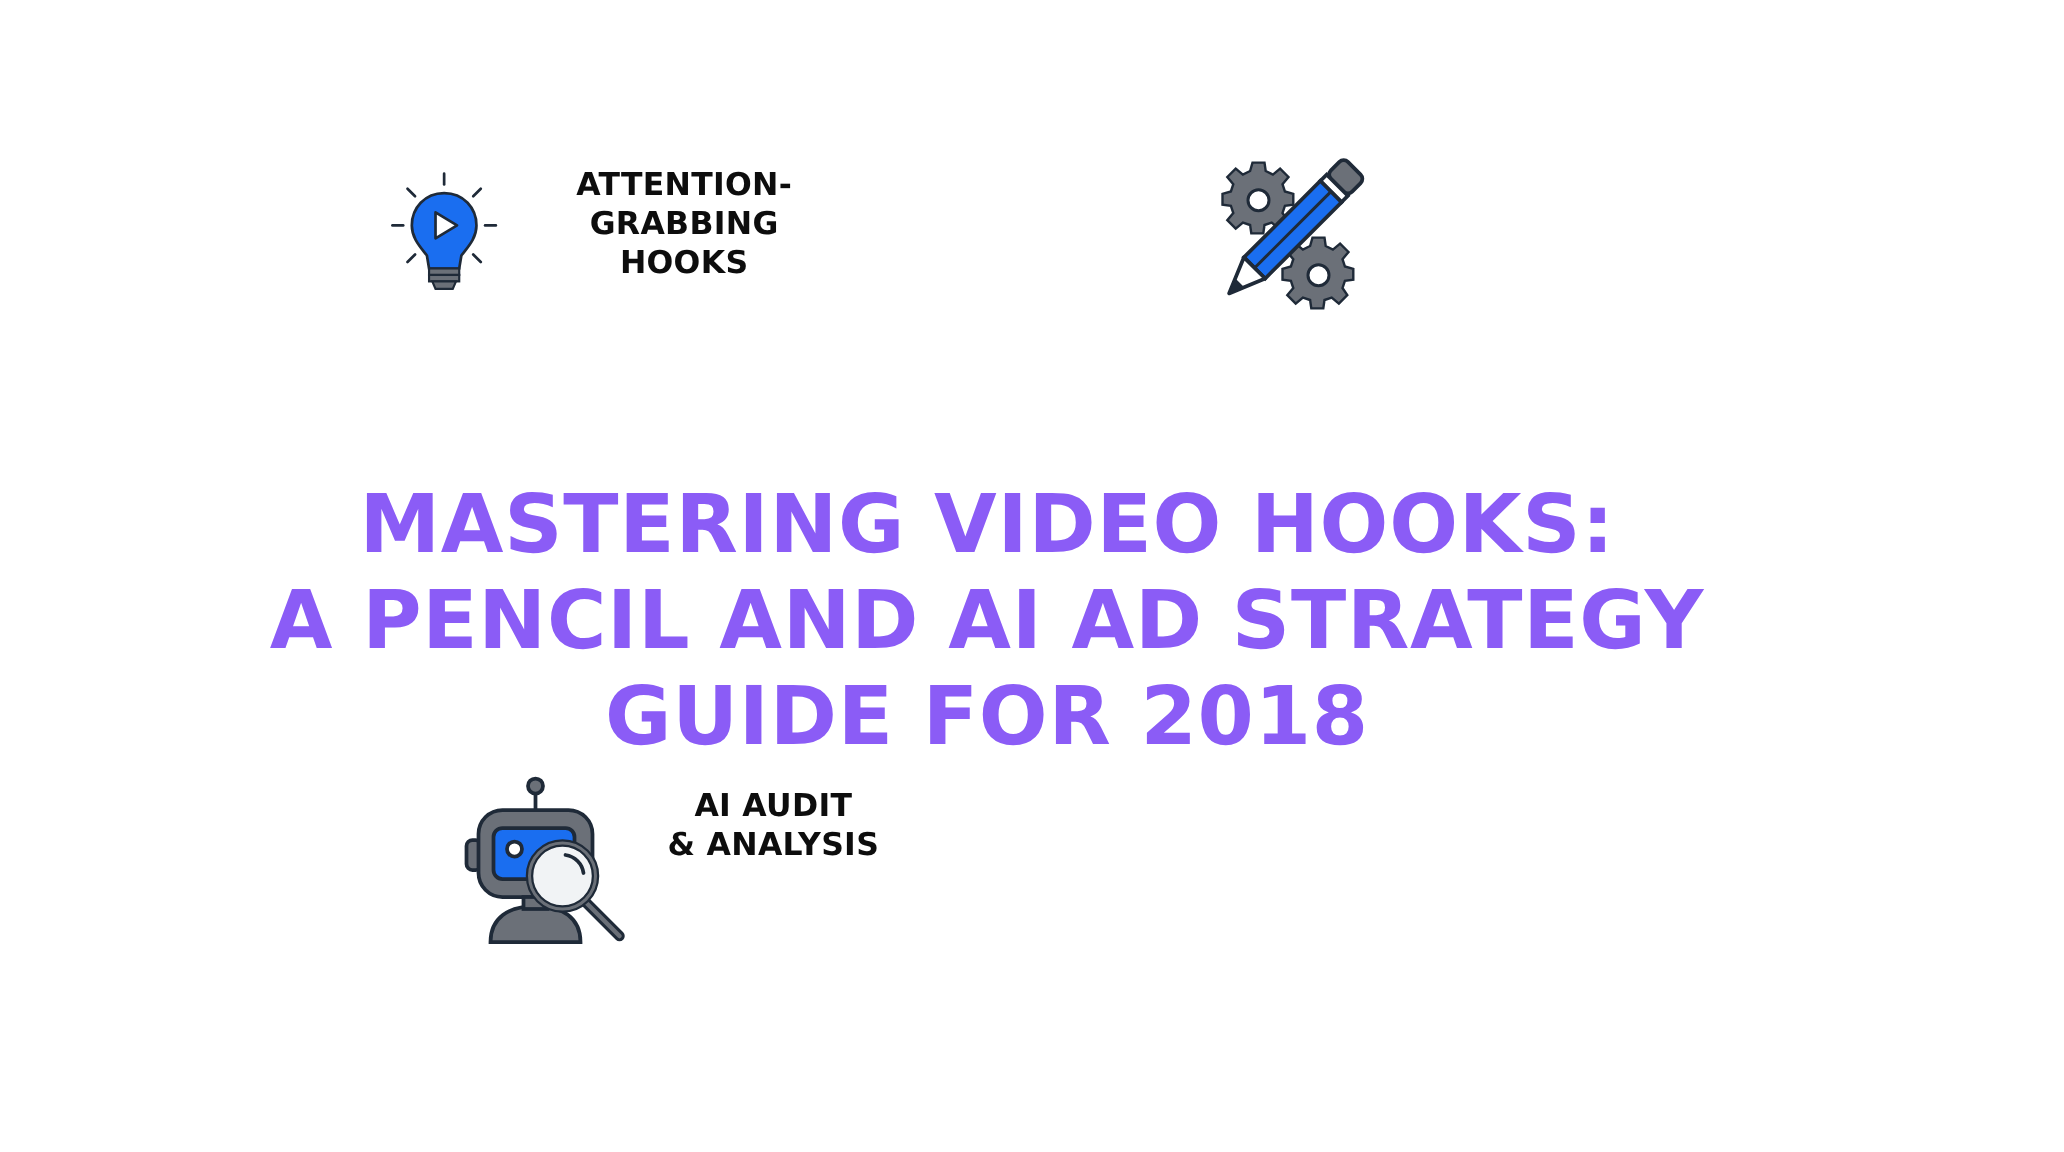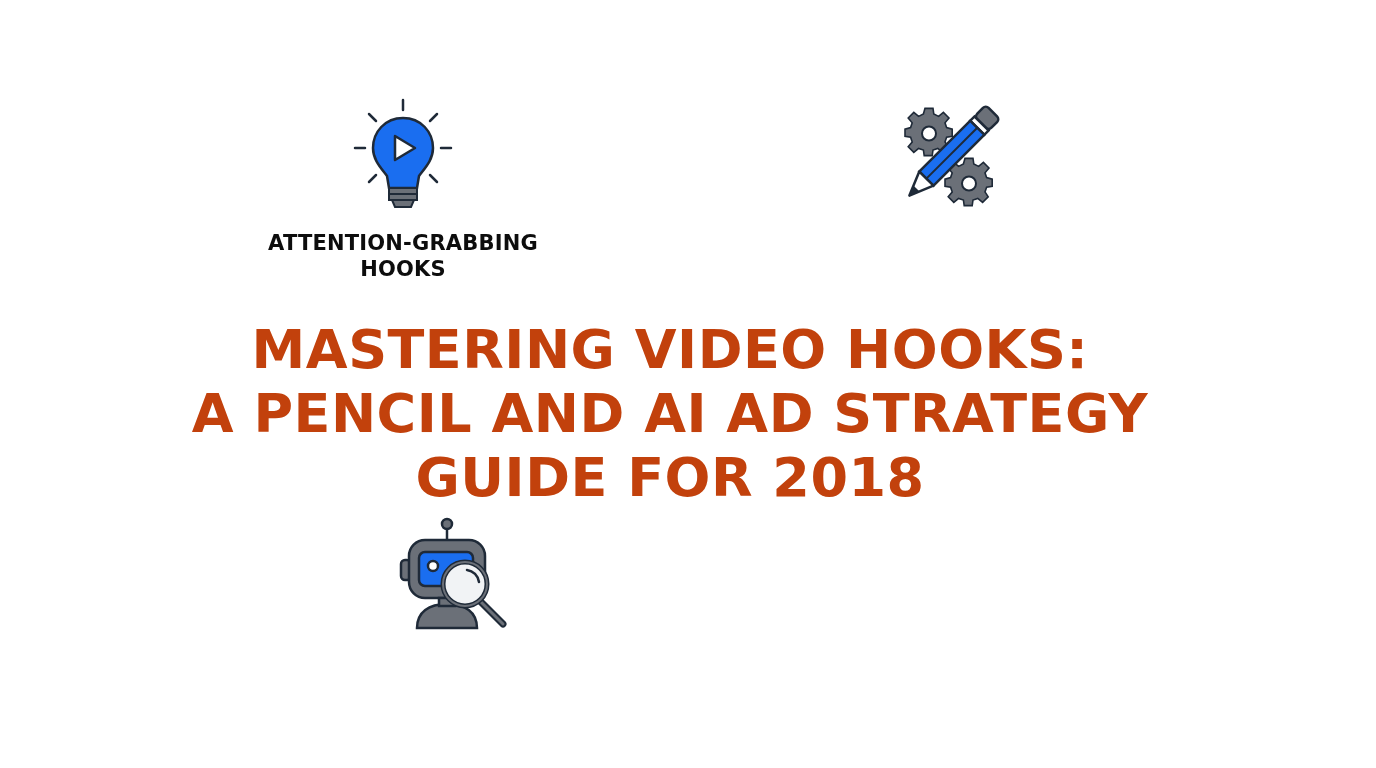--- a/index.html
+++ b/index.html
@@ -5,22 +5,23 @@
     html, body {
       margin: 0; padding: 0;
       width: 1376px; height: 768px;
       background: #ffffff;
       overflow: hidden;
       font-family: "DejaVu Sans", "Liberation Sans", sans-serif;
     }
     .canvas { position: relative; width: 1376px; height: 768px; }
     .feature {
       position: absolute;
-      display: flex; flex-direction: column; align-items: center;
+      display: flex; flex-direction: row; align-items: flex-start;
       text-align: center;
+      gap: 20px;
     }
     .feature .icon { width: 120px; height: 120px; }
     .feature .label {
       font-weight: bold;
       font-size: 21px;
       line-height: 26px;
       color: #0d0d0d;
       letter-spacing: 0.2px;
       white-space: pre-line;
     }
@@ -31,23 +32,22 @@
     #f-hooks .label, #f-strategy .label { margin-top: 14px; }
     #f-audit .label, #f-audience .label { margin-top: 8px; }
 
     .title {
       position: absolute;
       left: 0; top: 318px; width: 1316px;
       text-align: center;
       font-weight: bold;
       font-size: 54px;
       line-height: 64px;
-      color: #c2410c;
+      color: #8b5cf6;
       letter-spacing: 0.5px;
-      padding-left: 12px;
     }
     .title div { white-space: nowrap; }
   </style>
 </head>
 <body>
 
 <div class="canvas">
 
   <div class="feature" id="f-hooks">
     <svg class="icon" viewBox="0 0 120 120">
@@ -113,16 +113,18 @@
         <circle cx="38" cy="50" r="5" fill="#ffffff"></circle>
         <path d="M22 112 C22 96 34 88 52 88 C70 88 82 96 82 112 Z" fill="#6b7078"></path>
         <rect x="44" y="82" width="16" height="8" fill="#6b7078"></rect>
         <line x1="84" y1="84" x2="108" y2="108" stroke-width="7" stroke-linecap="round"></line>
         <line x1="84" y1="84" x2="108" y2="108" stroke="#6b7078" stroke-width="3" stroke-linecap="round"></line>
         <circle cx="70" cy="68" r="22" fill="#f1f3f5" stroke-width="5"></circle>
         <circle cx="70" cy="68" r="22" fill="none" stroke="#6b7078" stroke-width="2"></circle>
       </g>
       <path d="M72 54 A14 14 0 0 1 84 66" fill="none" stroke="#1f2a38" stroke-width="2.5" stroke-linecap="round"></path>
     </svg>
+    <div class="label">AI AUDIT
+&amp; ANALYSIS</div>
   </div>
 
 
 </div>
 
 </body></html>

